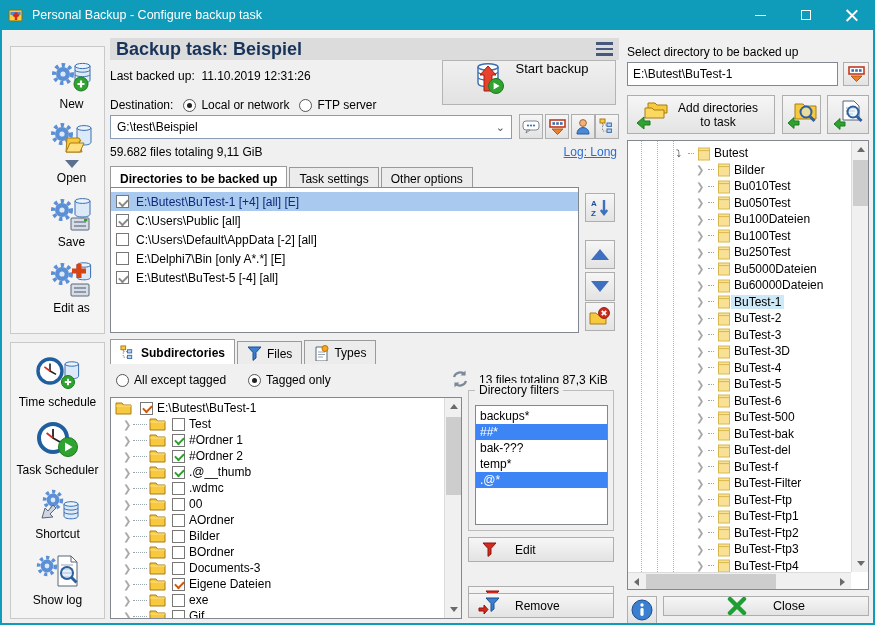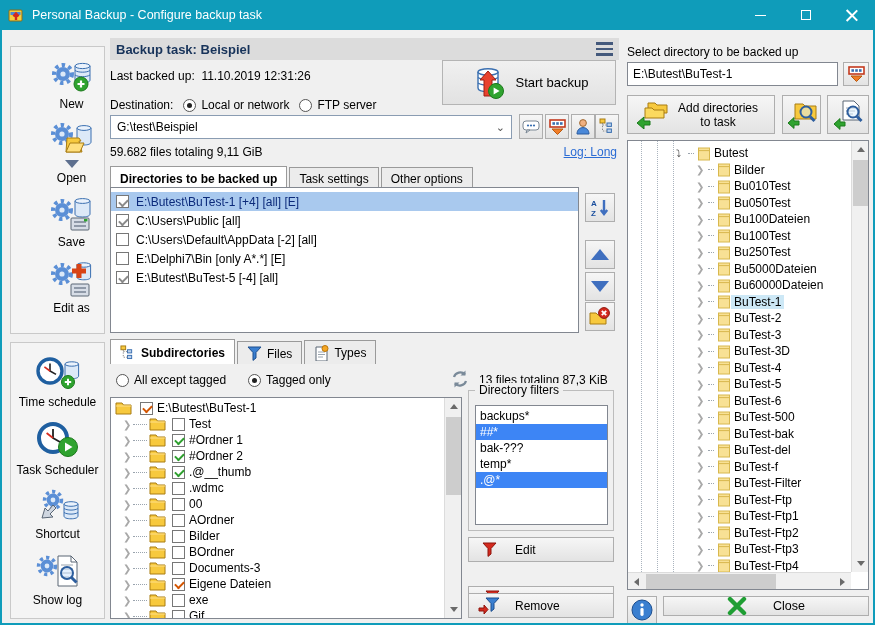--- a/index.html
+++ b/index.html
@@ -23,28 +23,28 @@
   .sidegroup { position:absolute; left:8px; width:95px; background:#f4f4f4; border:1px solid #c9c9c9; }
   #sidegroup1 { top:44px; height:288px;padding-left:28px; }
   #sidegroup2 { top:340px; height:277px; }
   .sideitem { display:flex; flex-direction:column; align-items:center; margin-top:11px; cursor:default; }
   .sideitem .lbl { margin-top:3px; font-size:12px; }
   .dropArrow { width:0;height:0;border-left:7px solid transparent;border-right:7px solid transparent;border-top:8px solid #5d6f8e; margin:4px 0 0; }
 
   
   .mainheader { position:absolute; left:108px; top:36px; width:509px; height:22px; background:#dcdcdc;
                 display:flex; align-items:center; padding:0 6px; }
-  .mainheader .t { font-weight:bold; color:#17335a; font-size:13px; flex:1; }
+  .mainheader .t { font-weight:bold; color:#17335a; font-size:18px; flex:1; }
   .hamburger { display:flex; flex-direction:column; gap:3px; cursor:pointer; }
   .hamburger div { width:17px; height:2.5px; background:#44597c; }
 
   .lastline { position:absolute; left:108px; top:67px; font-size:12px; }
   .startbtn { position:absolute; left:440px; top:58px; width:174px; height:45px;
               background:linear-gradient(#f0f0f0,#e2e2e2); border:1px solid #b4b4b4;
-              display:flex; align-items:center; justify-content:center; gap:10px; font-size:13px; cursor:pointer; }
+              display:flex; align-items:flex-start; justify-content:center; gap:10px; font-size:13px; cursor:pointer; }
   .destline { position:absolute; left:108px; top:96px; display:flex; align-items:center; gap:10px; }
   .radio { display:inline-flex; align-items:center; gap:5px; }
   .rdot { width:13px; height:13px; border:1px solid #555; border-radius:50%; background:#fff; position:relative; }
   .radio.sel .rdot::after { content:""; position:absolute; left:3px; top:3px; width:5px; height:5px; border-radius:50%; background:#222; }
 
   .combo { position:absolute; left:108px; top:113px; width:402px; height:24px; background:#fff;
            border:1px solid #8a9cb2; display:flex; align-items:center; padding:0 6px; }
   .combo .val { flex:1; }
   .combo .chev { color:#555; font-size:11px; }
   .miniBtn { position:absolute; top:112px; width:24px; height:25px; background:linear-gradient(#f6f6f6,#e3e3e3);

